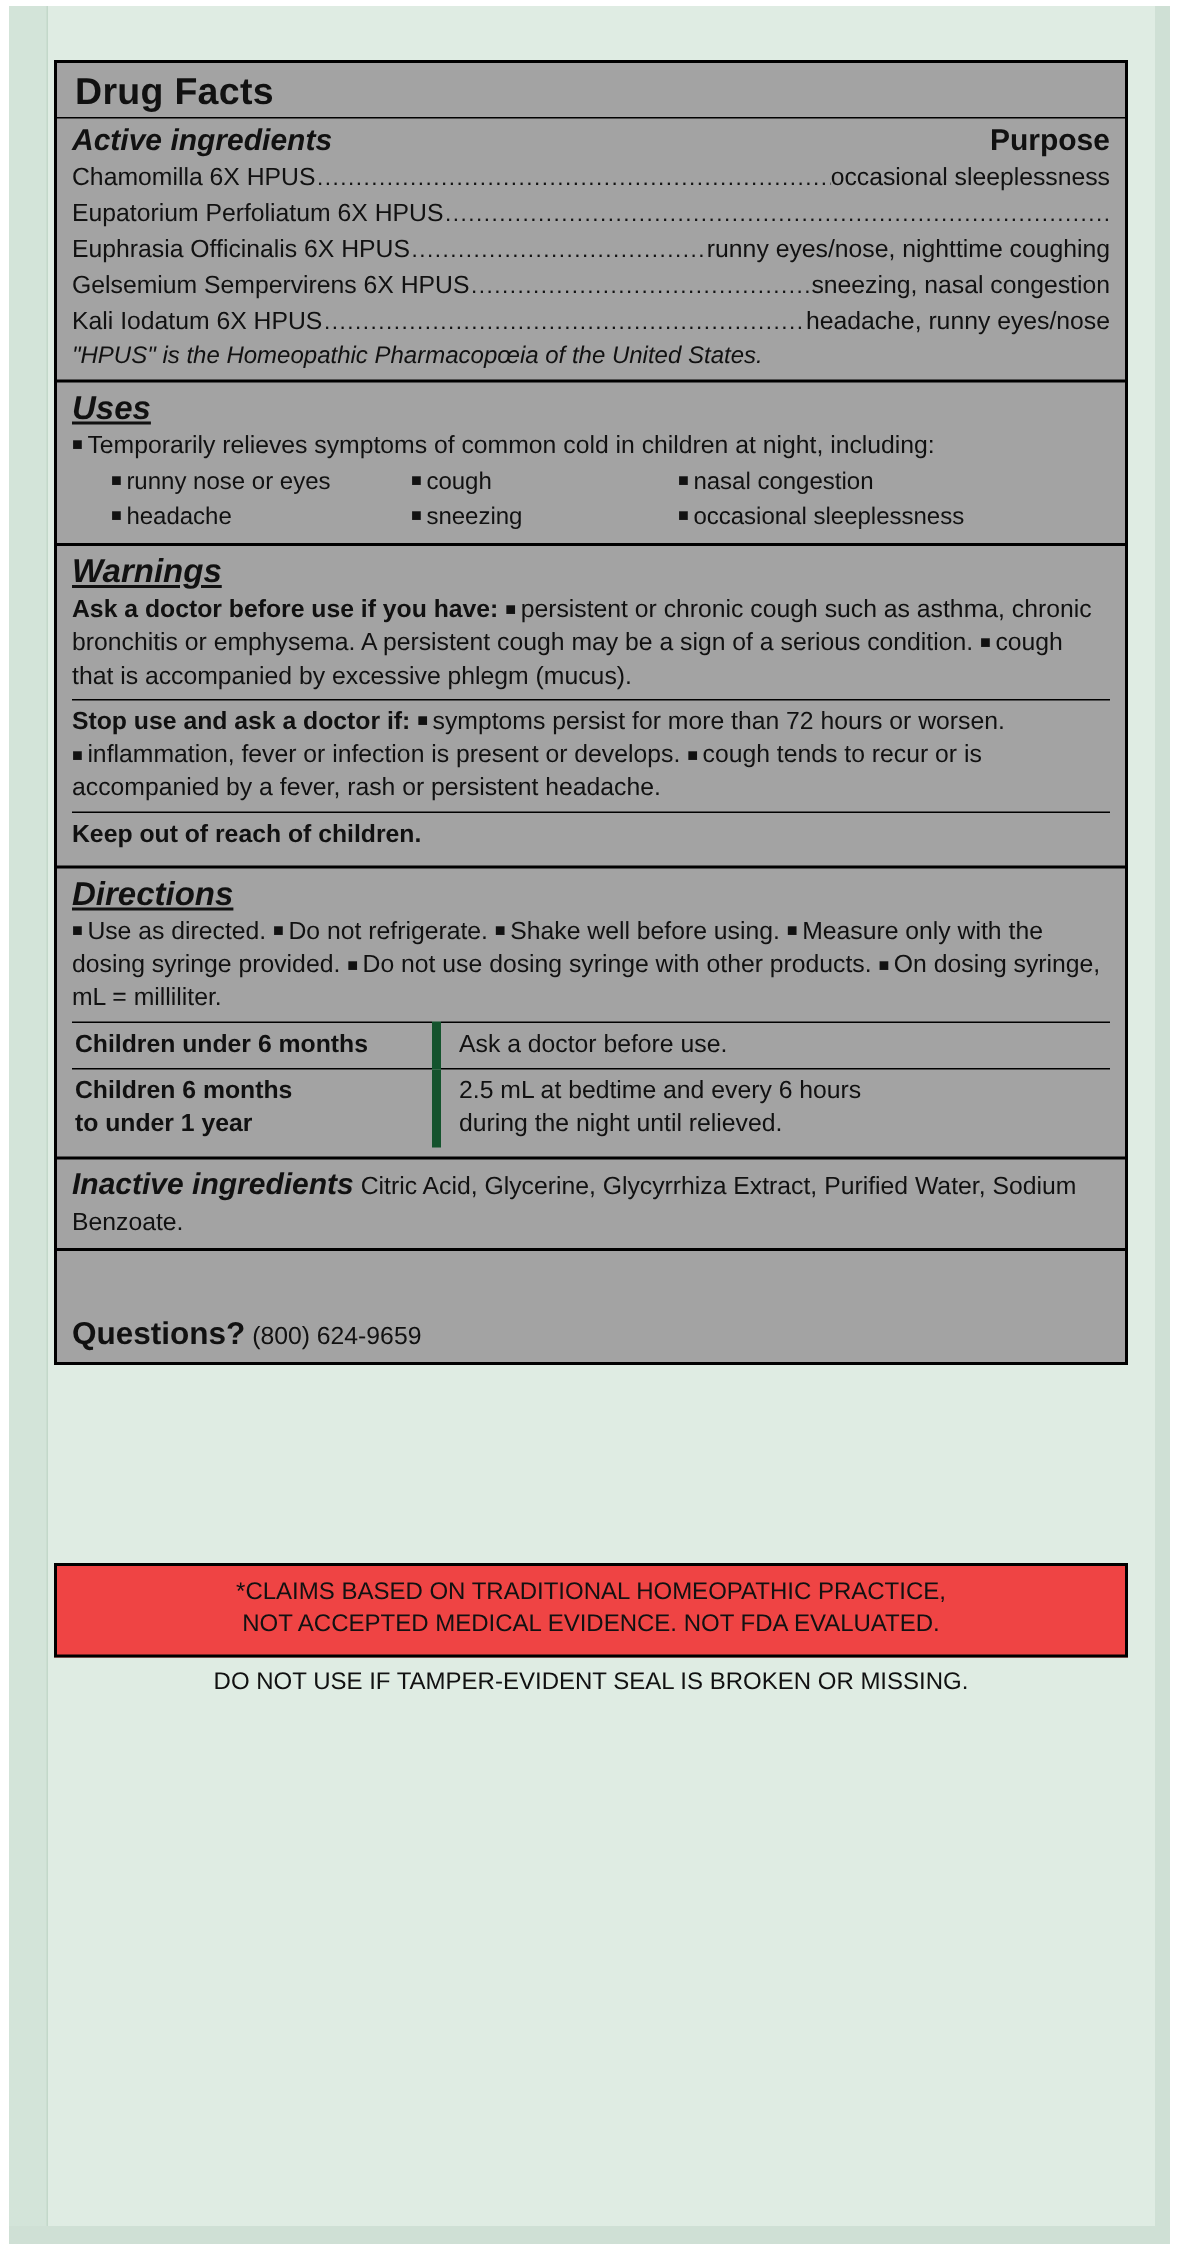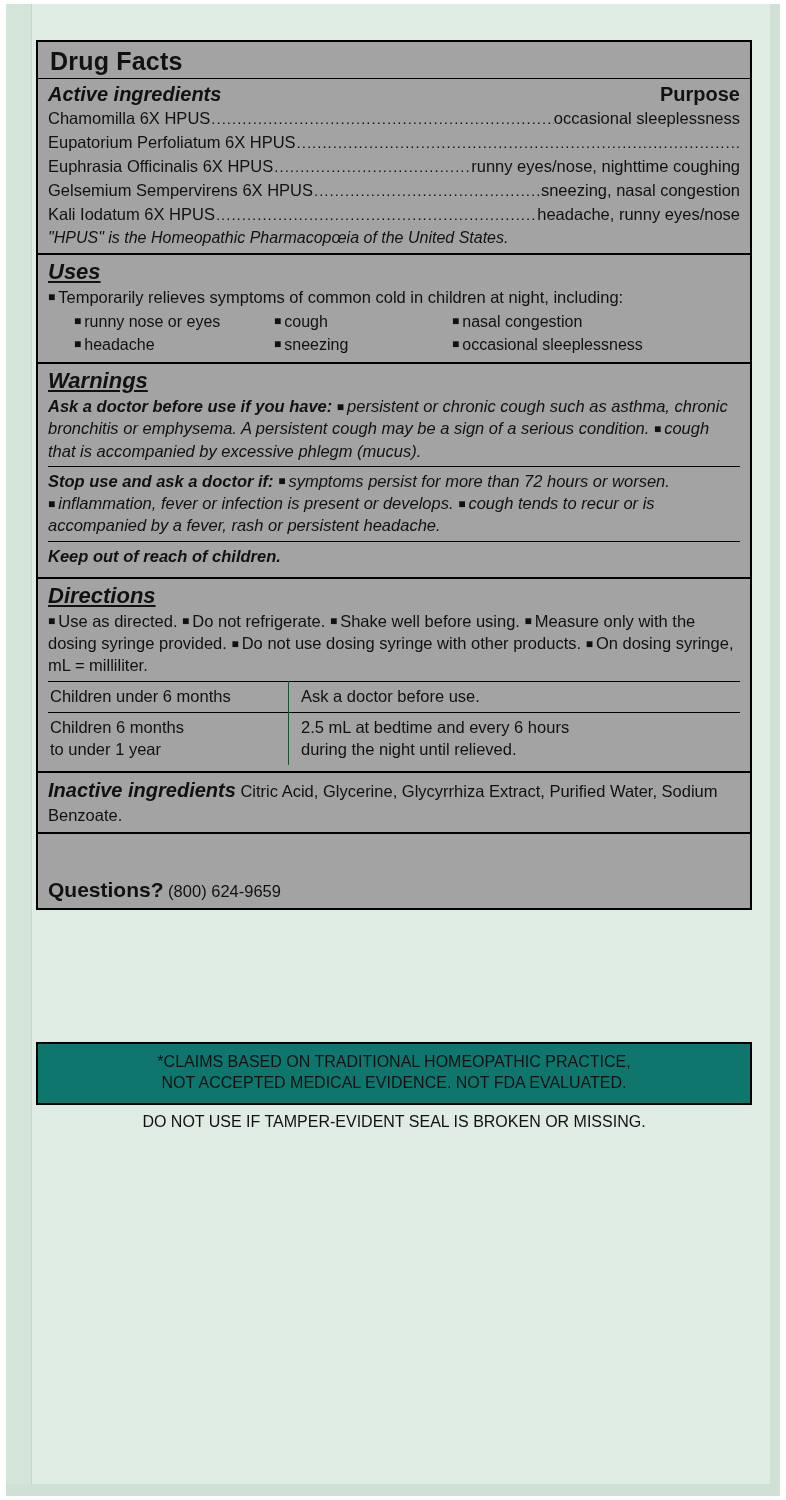--- a/index.html
+++ b/index.html
@@ -131,42 +131,42 @@
     margin-top: 1px;
   }
   .uses-col1 { width: 200px; }
   .uses-col2 { width: 178px; }
   .uses-col3 { width: auto; }
   .uses-cols div { line-height: 1.45; }
 
   .warn-block {
     border-bottom: 1px solid #000;
     padding: 3px 0 4px 0;
-    font-style: italic;
   }
   .warn-block:last-child { border-bottom: none; }
   .warn-block.first { padding-top: 0; }
   .bold { font-weight: bold; }
 
   .dir-table {
     width: 100%;
     border-collapse: collapse;
     font-size: 16.5px;
     margin-top: 4px;
   }
   .dir-table td {
     border-top: 1px solid #000;
     padding: 4px 6px 5px 2px;
     vertical-align: top;
     line-height: 1.3;
   }
   .dir-table tr td:first-child {
     width: 232px;
-    border-right: 1px solid #14532d;
+    border-right: 6px solid #14532d;
     padding-left: 2px;
+    font-weight: bold;
   }
   .dir-table tr td:last-child { padding-left: 12px; }
   .dir-table tr:first-child td { border-top: 1px solid #000; }
 
   .inactive {
     font-size: 16.5px;
     line-height: 1.35;
   }
   .inactive .lead {
     font-size: 20px;
@@ -179,21 +179,21 @@
   }
   .questions .lead {
     font-size: 21px;
     font-weight: bold;
   }
 
   .claims-box {
     position: absolute;
     left: 36px;
     width: 716px;
-    background: #0f766e;
+    background: #ef4444;
     border: 2px solid #000;
     box-sizing: border-box;
     text-align: center;
     padding: 8px 6px 9px 6px;
     font-size: 16px;
     line-height: 1.3;
   }
   .tamper {
     position: absolute;
     left: 36px;

